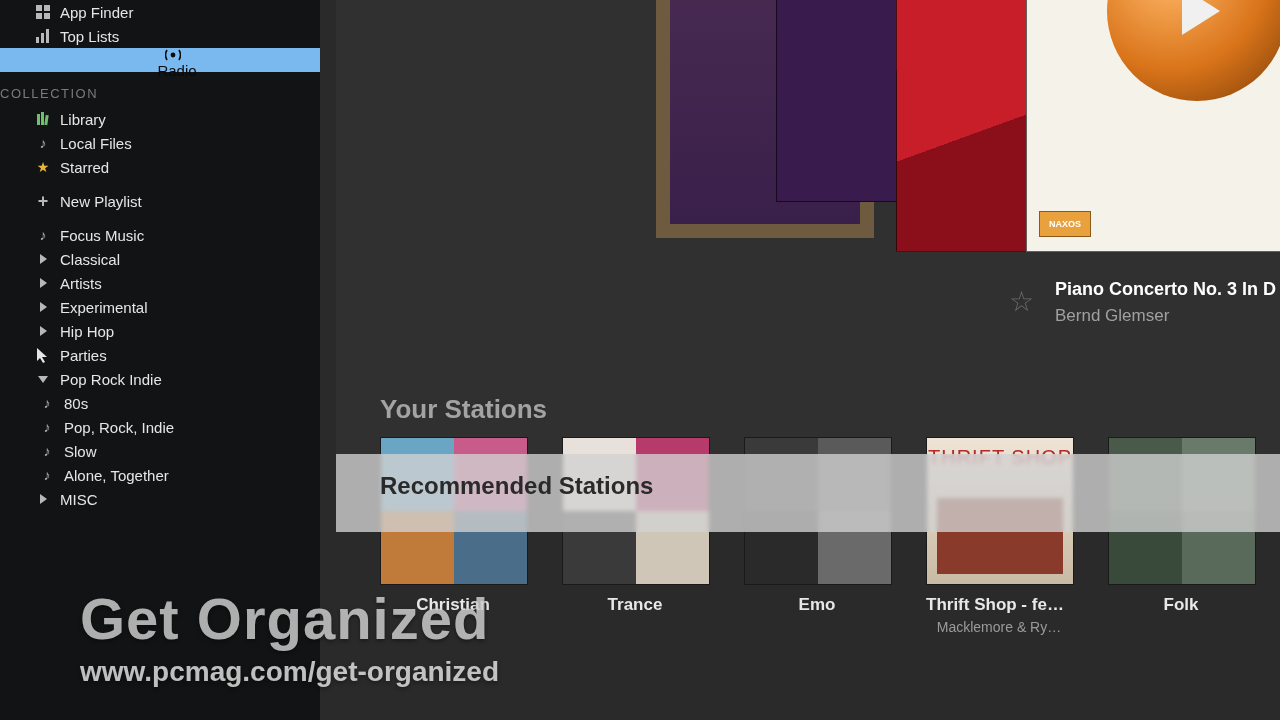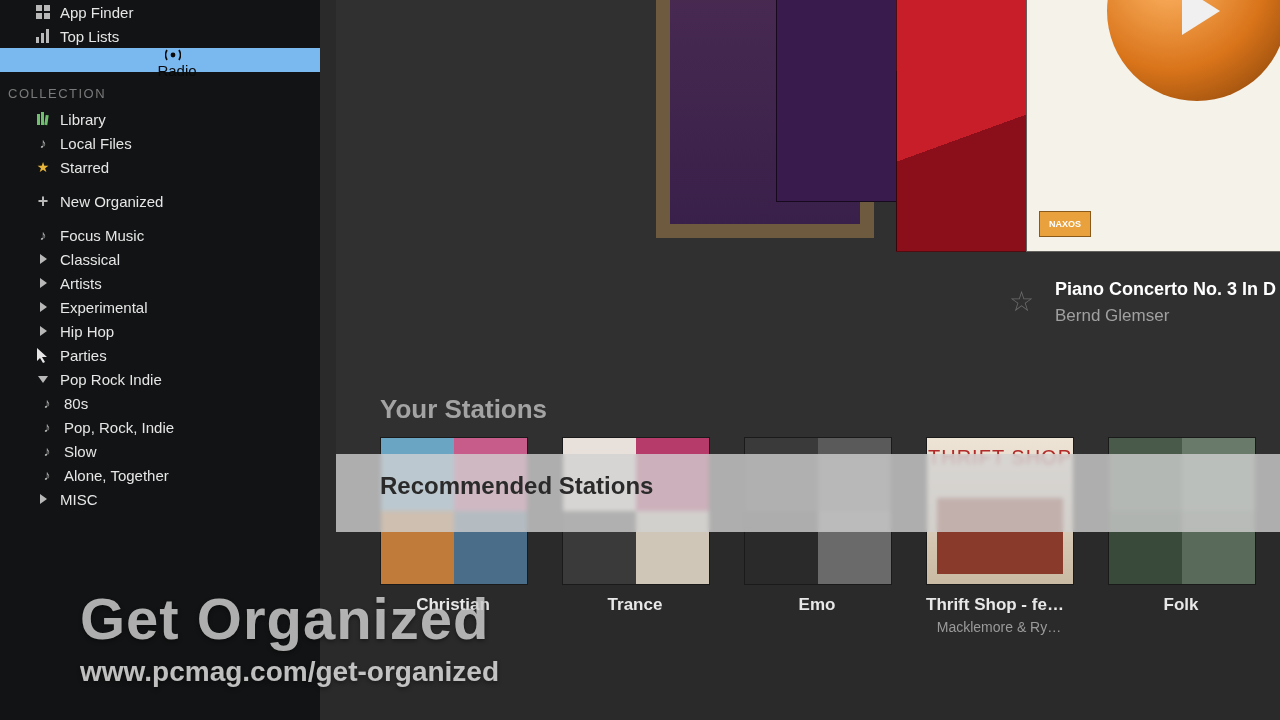--- a/index.html
+++ b/index.html
@@ -35,21 +35,21 @@
   .sb-item .icon {
     width: 18px; height: 18px;
     display: inline-flex;
     align-items: center;
     justify-content: center;
     margin-right: 8px;
     color: #b8b8b8;
   }
   .sb-item.selected .icon { color: #0a0a0a; }
   .sb-header {
-    padding: 14px 10px 6px 8px;
+    padding: 14px 10px 6px 0;
     font-size: 13px;
     letter-spacing: 1.5px;
     color: #7a7a7a;
     font-weight: 500;
   }
   .sb-sub { padding-left: 38px; }
   .tri {
     display: inline-block;
     width: 0; height: 0;
     border-top: 5px solid transparent;
@@ -244,21 +244,21 @@
   </div>
   <div class="sb-item">
     <span class="icon star"></span>
     <span>Starred</span>
   </div>
 
   <div style="height:10px"></div>
 
   <div class="sb-item">
     <span class="icon plus">+</span>
-    <span>New Organized</span>
+    <span>New Playlist</span>
   </div>
 
   <div style="height:10px"></div>
 
   <div id="playlists">
       <div class="sb-item">
         <span class="icon note"></span>
         <span>Focus Music</span>
       </div>
       <div class="sb-item">

